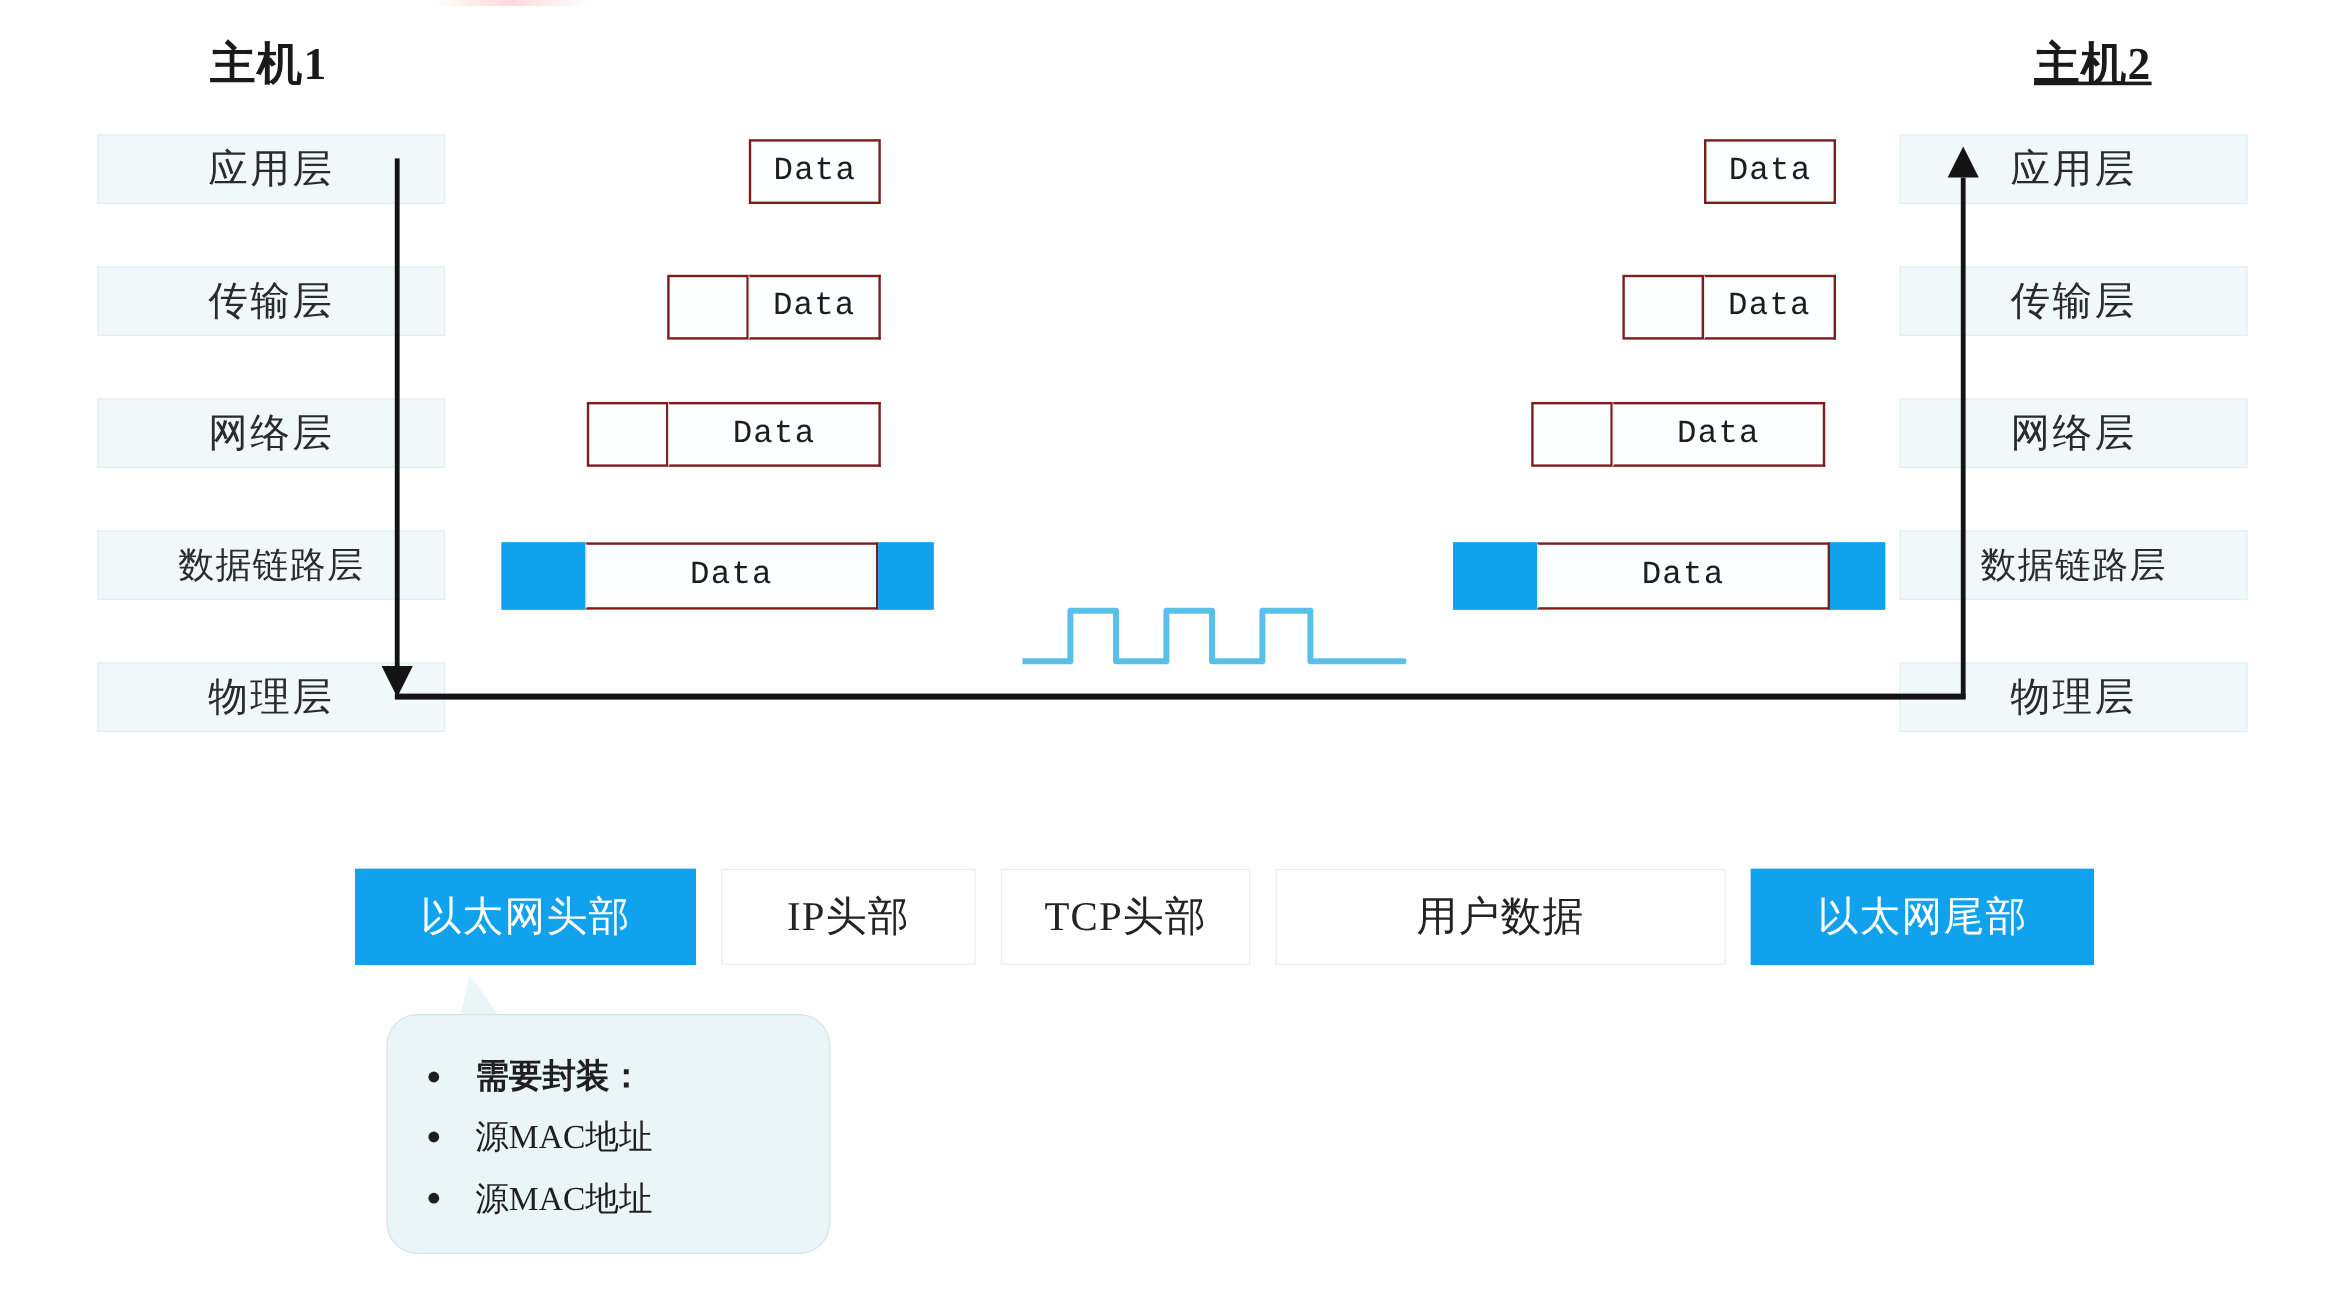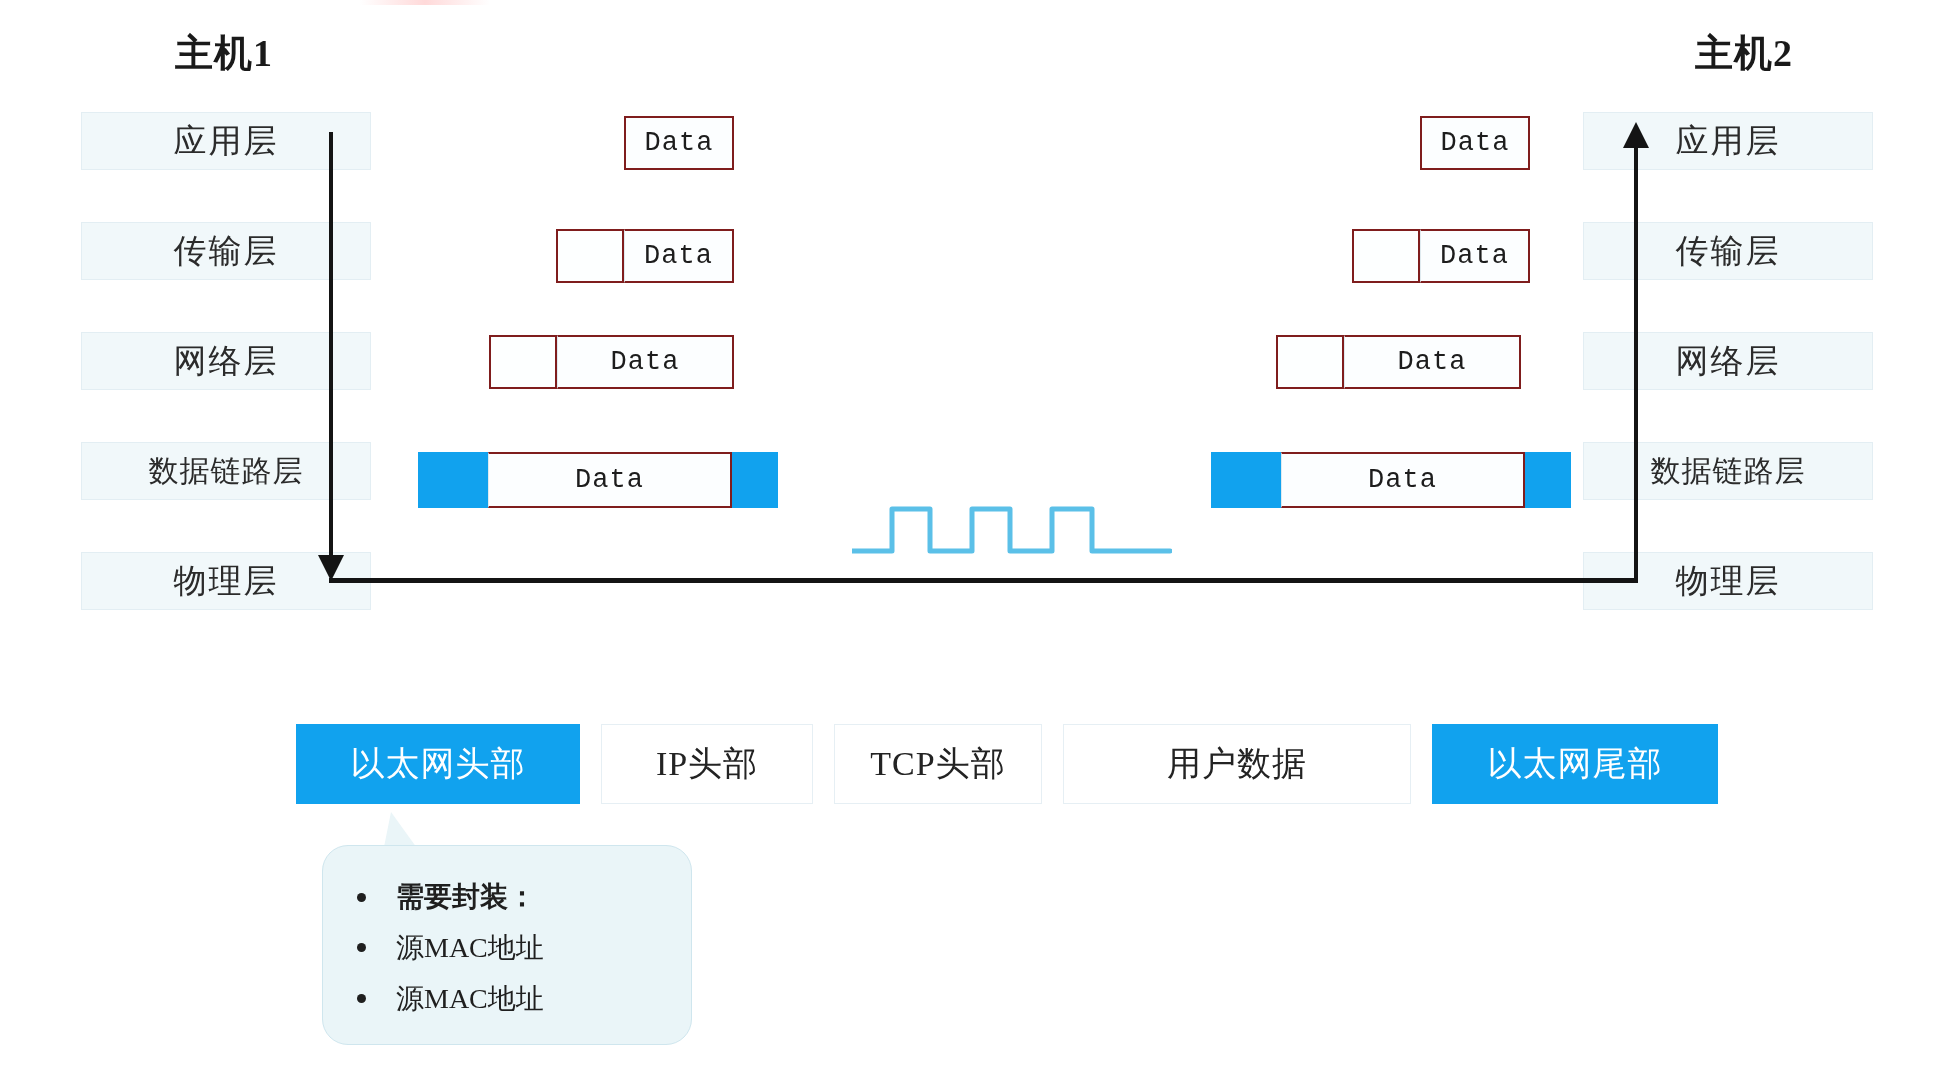--- a/index.html
+++ b/index.html
@@ -141,21 +141,21 @@
   }
 </style>
 </head>
 <body>
 
 <div id="stage">
 
   <div class="top-artifact" style="left:360px;top:0px;width:130px;height:5px;"></div>
 
   <div class="host-title" style="left:175px;top:28px;">主机1</div>
-  <div class="host-title" style="left:1695px;top:28px;">主机2</div>
+  <div class="host-title" style="left:1695px;top:28px;text-decoration:underline;">主机2</div>
 
   <div class="layer-box" style="left:81px;top:112px;width:290px;height:58px;">应用层</div>
   <div class="layer-box" style="left:81px;top:222px;width:290px;height:58px;">传输层</div>
   <div class="layer-box" style="left:81px;top:332px;width:290px;height:58px;">网络层</div>
   <div class="layer-box dll" style="left:81px;top:442px;width:290px;height:58px;">数据链路层</div>
   <div class="layer-box" style="left:81px;top:552px;width:290px;height:58px;">物理层</div>
 
   <div class="layer-box" style="left:1583px;top:112px;width:290px;height:58px;">应用层</div>
   <div class="layer-box" style="left:1583px;top:222px;width:290px;height:58px;">传输层</div>
   <div class="layer-box" style="left:1583px;top:332px;width:290px;height:58px;">网络层</div>
@@ -211,21 +211,21 @@
   <div class="arrowhead arrow-up" style="left:1623px;top:122px;"></div>
 
   <svg class="wave" style="left:852px;top:495px;" width="320" height="70" viewBox="0 0 320 70">
     <polyline points="0,56 40,56 40,14 78,14 78,56 120,56 120,14 158,14 158,56 200,56 200,14 240,14 240,56 318,56" fill="none" stroke="#5bc0e8" stroke-width="5" stroke-linejoin="round" stroke-linecap="round"></polyline>
   </svg>
 
   <div class="frame-table" style="left:296px;top:724px;height:80px;gap:21px;">
     <div class="frame-cell accent" style="width:284px;">以太网头部</div>
     <div class="frame-cell" style="width:212px;">IP头部</div>
     <div class="frame-cell" style="width:208px;">TCP头部</div>
-    <div class="frame-cell" style="width:348px;">用户数据</div>
+    <div class="frame-cell" style="width:375px;">用户数据</div>
     <div class="frame-cell accent" style="width:286px;text-align:center;">以太网尾部</div>
   </div>
 
   <div class="callout-tail" style="left:381px;top:812px;"></div>
   <div class="callout" style="left:322px;top:845px;width:370px;height:200px;">
     <div class="callout-list">
 
       <div class="callout-item strong">
         <span class="bullet"></span>
         <span class="callout-text">需要封装：</span>

